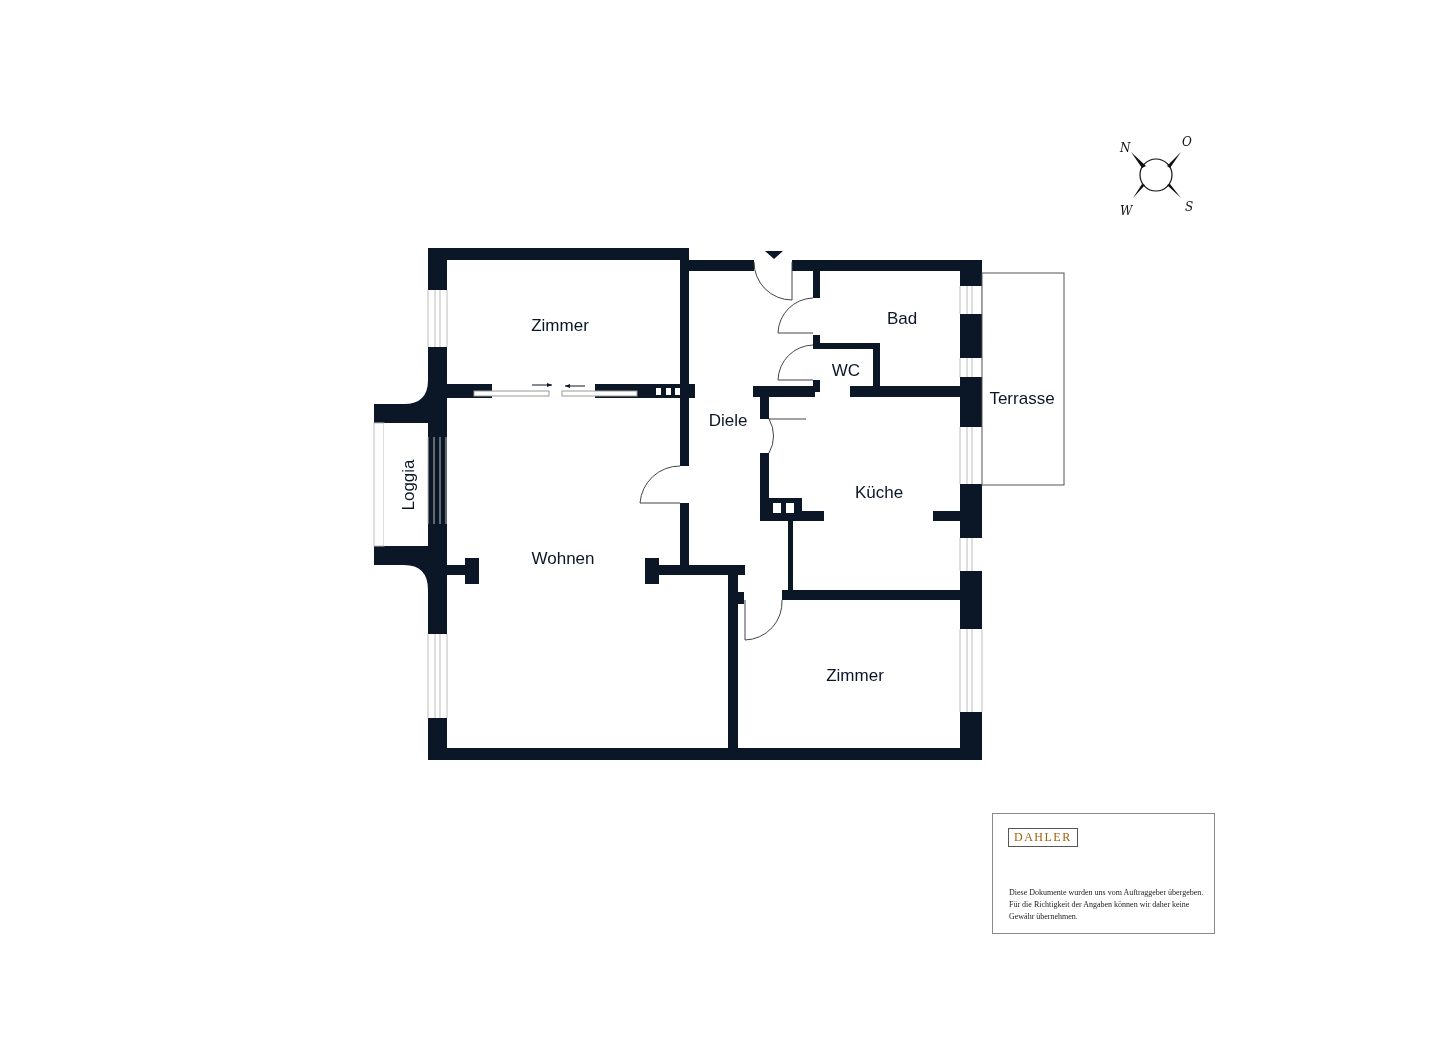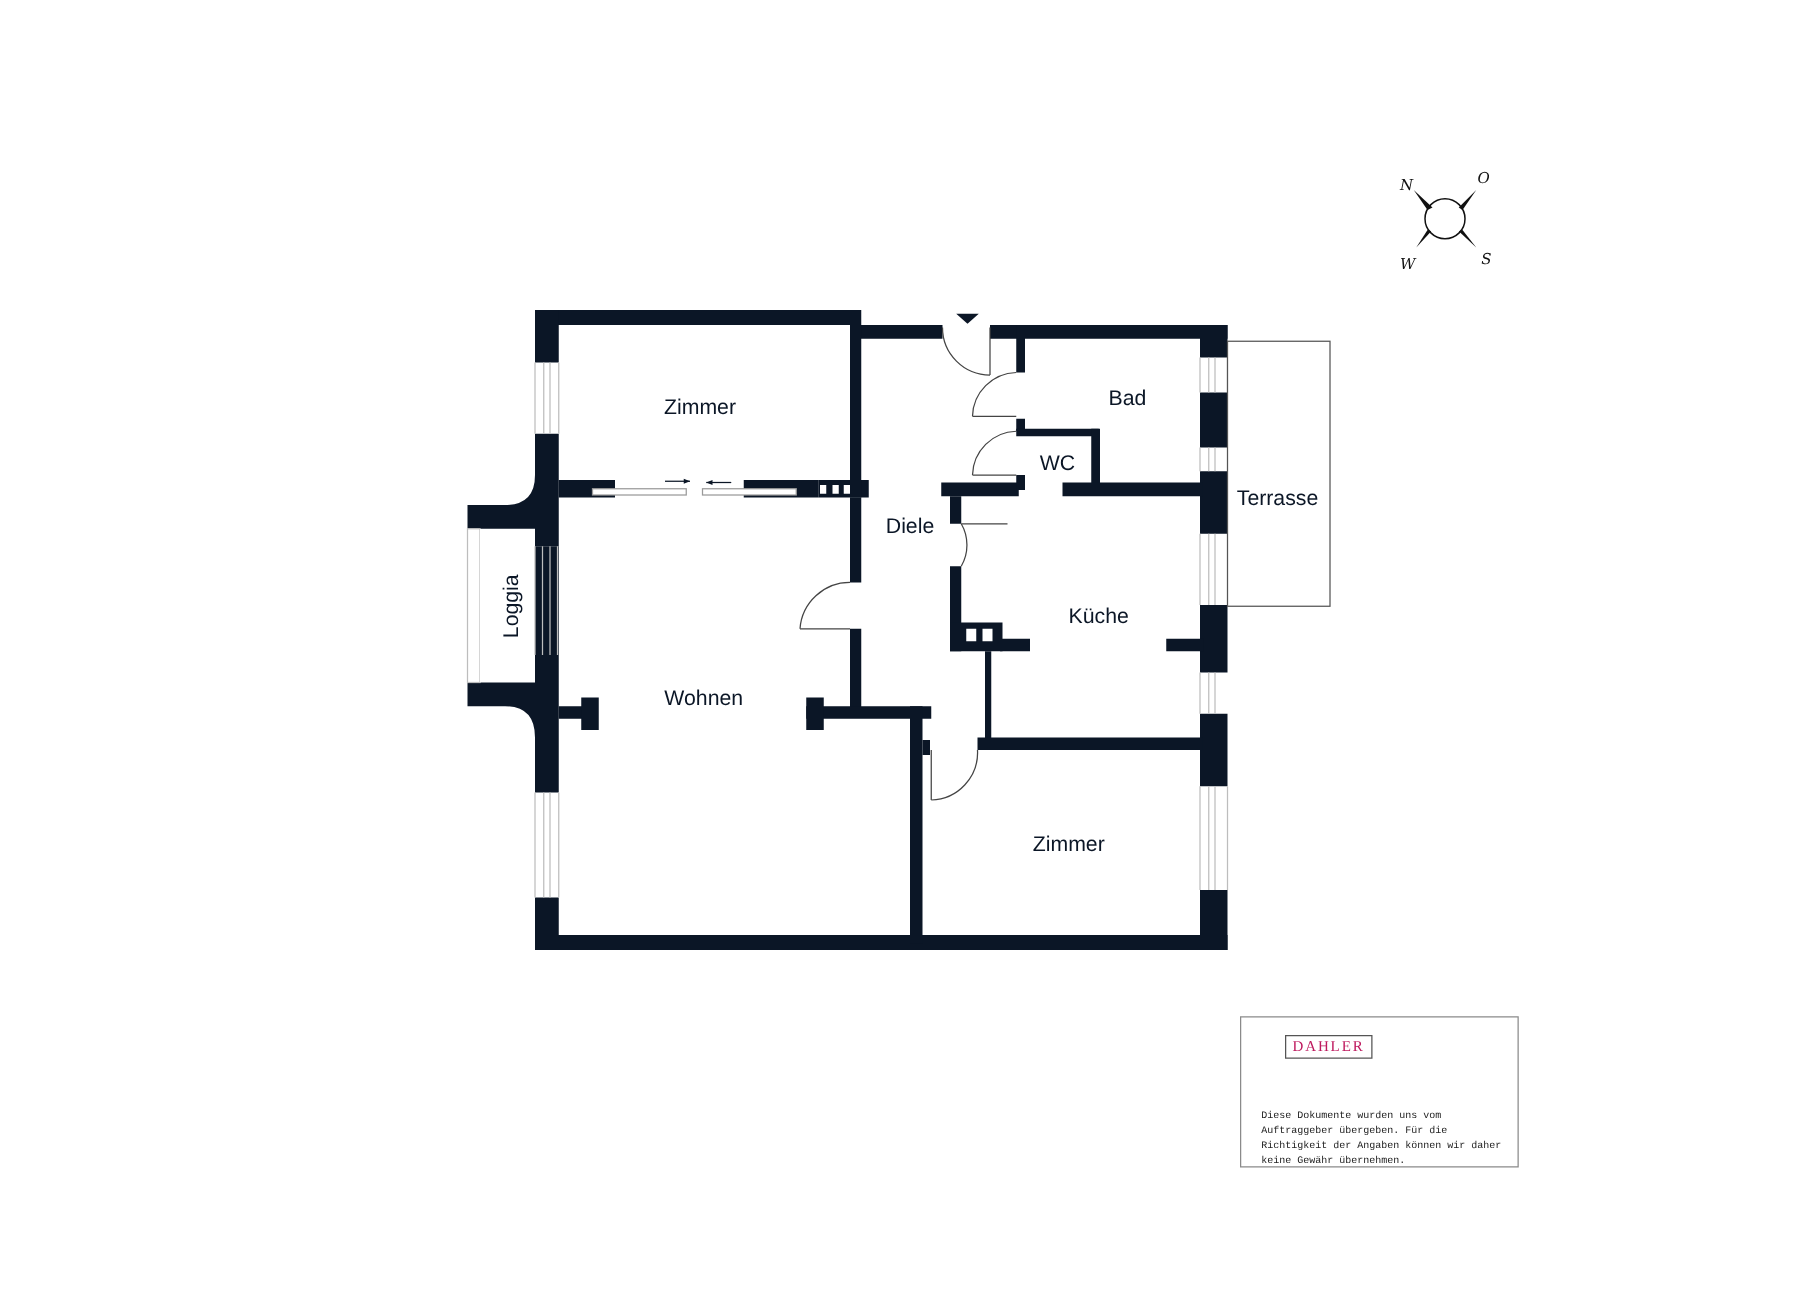--- a/index.html
+++ b/index.html
@@ -1,22 +1,22 @@
 <!DOCTYPE html>
 <html><head>
 <meta charset="utf-8">
 <style>
   html, body { margin: 0; padding: 0; background: #ffffff; }
   body { width: 1440px; height: 1045px; position: relative; overflow: hidden; font-family: "Liberation Sans", sans-serif; }
   #plan { position: absolute; left: 0; top: 0; }
   .room-label { font-family: "Liberation Sans", sans-serif; font-size: 17px; fill: #0b1626; }
   .compass-letter { font-family: "DejaVu Serif", serif; font-style: italic; font-size: 12px; fill: #111; }
   .disclaimer-box { position: absolute; left: 992px; top: 813px; width: 223px; height: 121px; border: 1px solid #8a8a8a; box-sizing: border-box; background: #fff; }
-  .logo { position: absolute; left: 15px; top: 14px; border: 1px solid #555; padding: 1px 5px; font-family: "Liberation Serif", serif; font-size: 12px; letter-spacing: 1.5px; color: #be185d; margin-left: 20px; }
-  .disclaimer-text { position: absolute; left: 16px; top: 73px; width: 200px; font-family: Liberation Mono, monospace; font-size: 8px; line-height: 12px; color: #222; }
+  .logo { position: absolute; left: 15px; top: 14px; border: 1px solid #555; padding: 1px 5px; font-family: "Liberation Serif", serif; font-size: 12px; letter-spacing: 1.5px; color: #a16207; }
+  .disclaimer-text { position: absolute; left: 16px; top: 73px; width: 200px; font-family: Liberation Serif, serif; font-size: 8px; line-height: 12px; color: #222; }
 </style>
 </head>
 <body>
 
 <svg id="plan" width="1440" height="1045" viewBox="0 0 1440 1045" xmlns="http://www.w3.org/2000/svg">
   <g fill="#0b1626">
 
     <rect x="428" y="248" width="260" height="12"></rect>
 
     <rect x="688" y="260" width="66" height="11"></rect>

